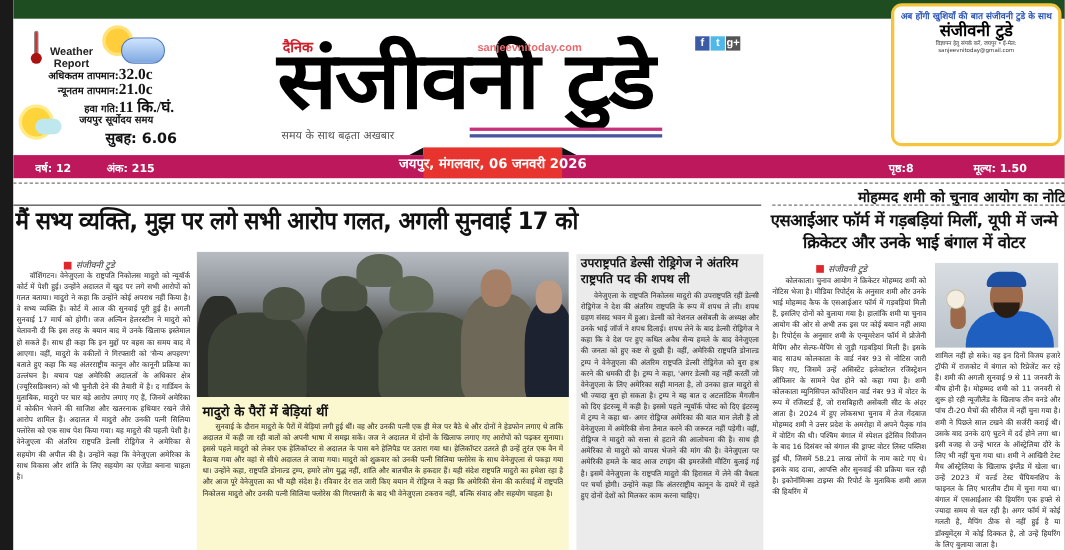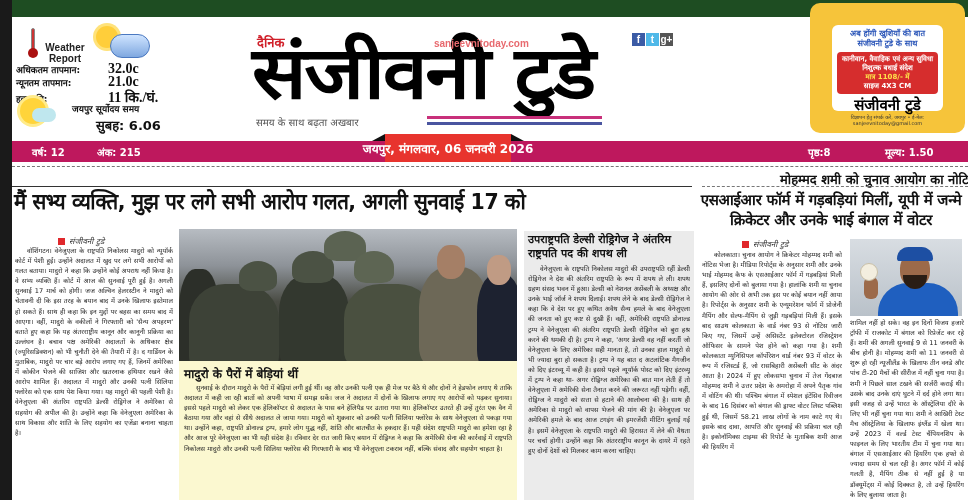--- a/index.html
+++ b/index.html
@@ -11,21 +11,21 @@
     
     .weather { position: absolute; left: 2px; top: 20px; width: 150px; height: 120px; }
     .thermo { position: absolute; left: 14px; top: 8px; width: 10px; height: 30px; }
     .thermo .tube { position: absolute; left: 3px; top: 0; width: 4px; height: 22px; background: #c33; border-radius: 2px; border: 1px solid #888; }
     .thermo .bulb { position: absolute; left: 0; top: 20px; width: 10px; height: 10px; background: #a11; border-radius: 50%; }
     .w-title { position: absolute; left: 26px; top: 22px; font-family: "Liberation Sans", sans-serif; font-weight: bold; font-size: 10px; line-height: 11px; text-align: center; width: 50px; color: #222; }
     .w-cloud { position: absolute; left: 78px; top: 4px; width: 62px; height: 36px; }
     .sun-small { position: absolute; left: 4px; top: 2px; width: 22px; height: 22px; border-radius: 50%; background: #ffce3a; box-shadow: 0 0 0 3px #ffe27a; }
     .cloud-blob { position: absolute; left: 18px; top: 10px; width: 40px; height: 24px; border-radius: 14px; background: linear-gradient(#cfe4ff, #7fa8e0); border: 1px solid #4a78c0; }
     .w-row { position: absolute; left: 2px; font-size: 9px; font-weight: bold; color: #111; white-space: nowrap; }
-    .w-row .lbl { display: inline-block; width: 92px; }
+    .w-row .lbl { display: inline-block; width: 92px; text-align: right; }
     .w-row .val { font-family: Liberation Serif, serif; font-weight: bold; font-size: 14px; }
     .sunrise-sun { position: absolute; left: 6px; top: 98px; width: 26px; height: 26px; border-radius: 50%; background: #ffd43a; box-shadow: 0 0 0 3px #ffeb8a; }
     .sunrise-cloud { position: absolute; left: 18px; top: 108px; width: 24px; height: 14px; border-radius: 8px; background: #bfe7ee; }
     .sunrise-title { position: absolute; left: 58px; top: 100px; font-size: 9px; font-weight: bold; }
     .sunrise-time { position: absolute; left: 82px; top: 114px; font-size: 13px; font-weight: bold; }
 
     
     .masthead { position: absolute; left: 232px; top: 20px; width: 560px; height: 115px; }
     .dainik { position: absolute; left: 13px; top: 13px; font-size: 13px; font-weight: bold; color: #d0202a; }
     .site { position: absolute; left: 190px; top: 18px; font-family: "Liberation Sans", sans-serif; font-size: 10px; font-weight: bold; color: #e86a6f; }
@@ -35,21 +35,21 @@
     .s-tw { background: #4fb8e8; }
     .s-gp { background: #555; }
     .title { position: absolute; left: 8px; top: 8px; font-family: "DejaVu Sans", sans-serif; font-weight: 900; font-size: 72px; line-height: 90px; letter-spacing: -2px; color: #000; white-space: nowrap; transform: scaleX(1.12); transform-origin: left top; }
     .tagline { position: absolute; left: 12px; top: 95px; font-size: 10px; font-weight: normal; color: #555; }
     .stripes { position: absolute; left: 183px; top: 96px; width: 175px; }
     .stripes div { height: 3px; margin-bottom: 3px; }
     .stripes .s1 { background: #c8307a; }
     .stripes .s2 { background: #4a55a0; }
 
     
-    .ad { position: absolute; left: 798px; top: 3px; width: 155px; height: 130px; background: #f6c43a; border-radius: 10px; padding: 22px; }
+    .ad { position: absolute; left: 798px; top: 3px; width: 155px; height: 130px; background: #f6c43a; border-radius: 10px; padding: 3px; }
     .ad-inner { width: 100%; height: 100%; background: #fff; border-radius: 6px; position: relative; padding: 4px 5px; text-align: center; }
     .ad-h { font-size: 8px; font-weight: bold; color: #2a55b8; line-height: 10px; }
     .ad-red { margin: 3px 0; background: #d62d2d; border-radius: 4px; color: #fff; font-size: 7px; font-weight: bold; line-height: 9px; padding: 3px 2px; }
     .ad-red .yl { color: #ffe14a; }
     .ad-logo { font-size: 15px; font-weight: 900; line-height: 17px; color: #000; }
     .ad-small { font-size: 5px; line-height: 6px; color: #333; }
 
     
     .infobar { position: absolute; left: 0; top: 141px; width: 956px; height: 21px; background: #be185d; color: #fff; font-size: 10px; font-weight: bold; }
     .infobar .it { position: absolute; top: 4px; white-space: nowrap; }
@@ -139,26 +139,20 @@
     <div class="tagline">समय के साथ बढ़ता अखबार</div>
     <div class="stripes">
       <div class="s1"></div>
         <div class="s2"></div>
     </div>
   </div>
 
   <div class="ad">
     <div class="ad-inner">
       <div class="ad-h">अब होंगी खुशियाँ की बात संजीवनी टुडे के साथ</div>
-      <div class="ad-red">
-        <div>कानीवान, वैवाहिक एवं अन्य सुविधा</div>
-        <div>निशुल्क बधाई संदेश</div>
-        <div class="yl">मात्र 1108/- में</div>
-        <div>साइज 4X3 CM</div>
-      </div>
       <div class="ad-logo">संजीवनी टुडे</div>
       <div class="ad-small">विज्ञापन हेतु संपर्क करें, जयपुर • ई-मेल: sanjeevnitoday@gmail.com</div>
     </div>
   </div>
 
   <div class="infobar">
     <span class="it" style="left:20px">वर्ष: 12</span>
     <span class="it" style="left:85px">अंक: 215</span>
     <span class="it" style="left:796px">पृष्ठ:8</span>
     <span class="it" style="left:873px">मूल्य: 1.50</span>

